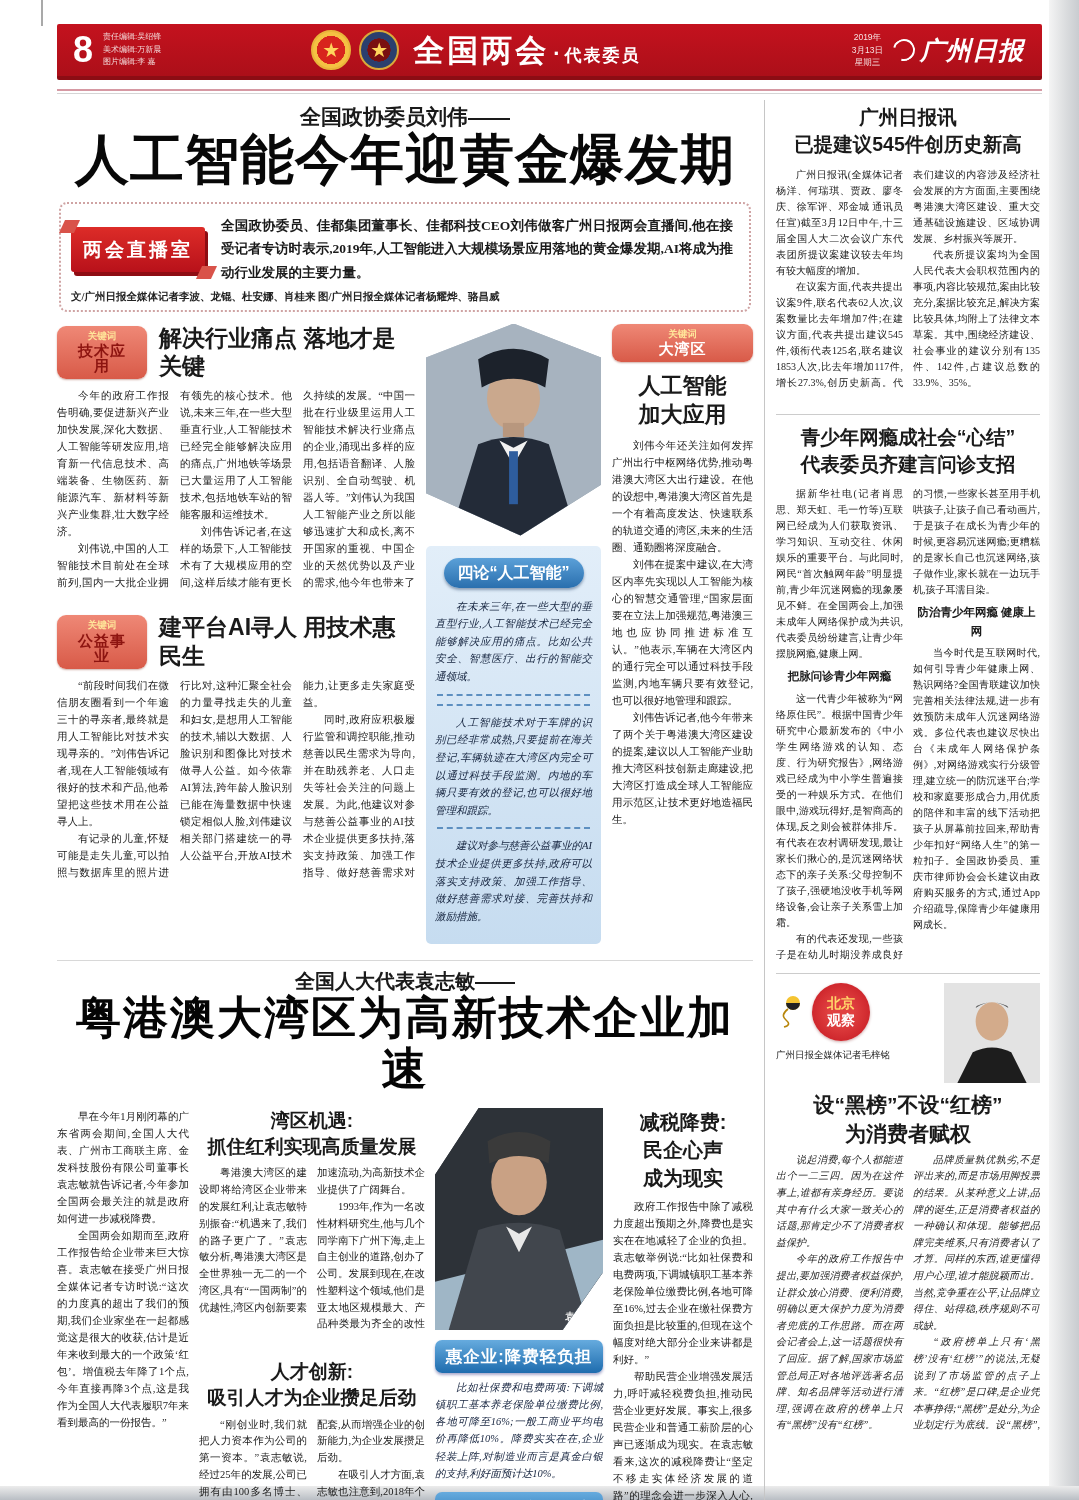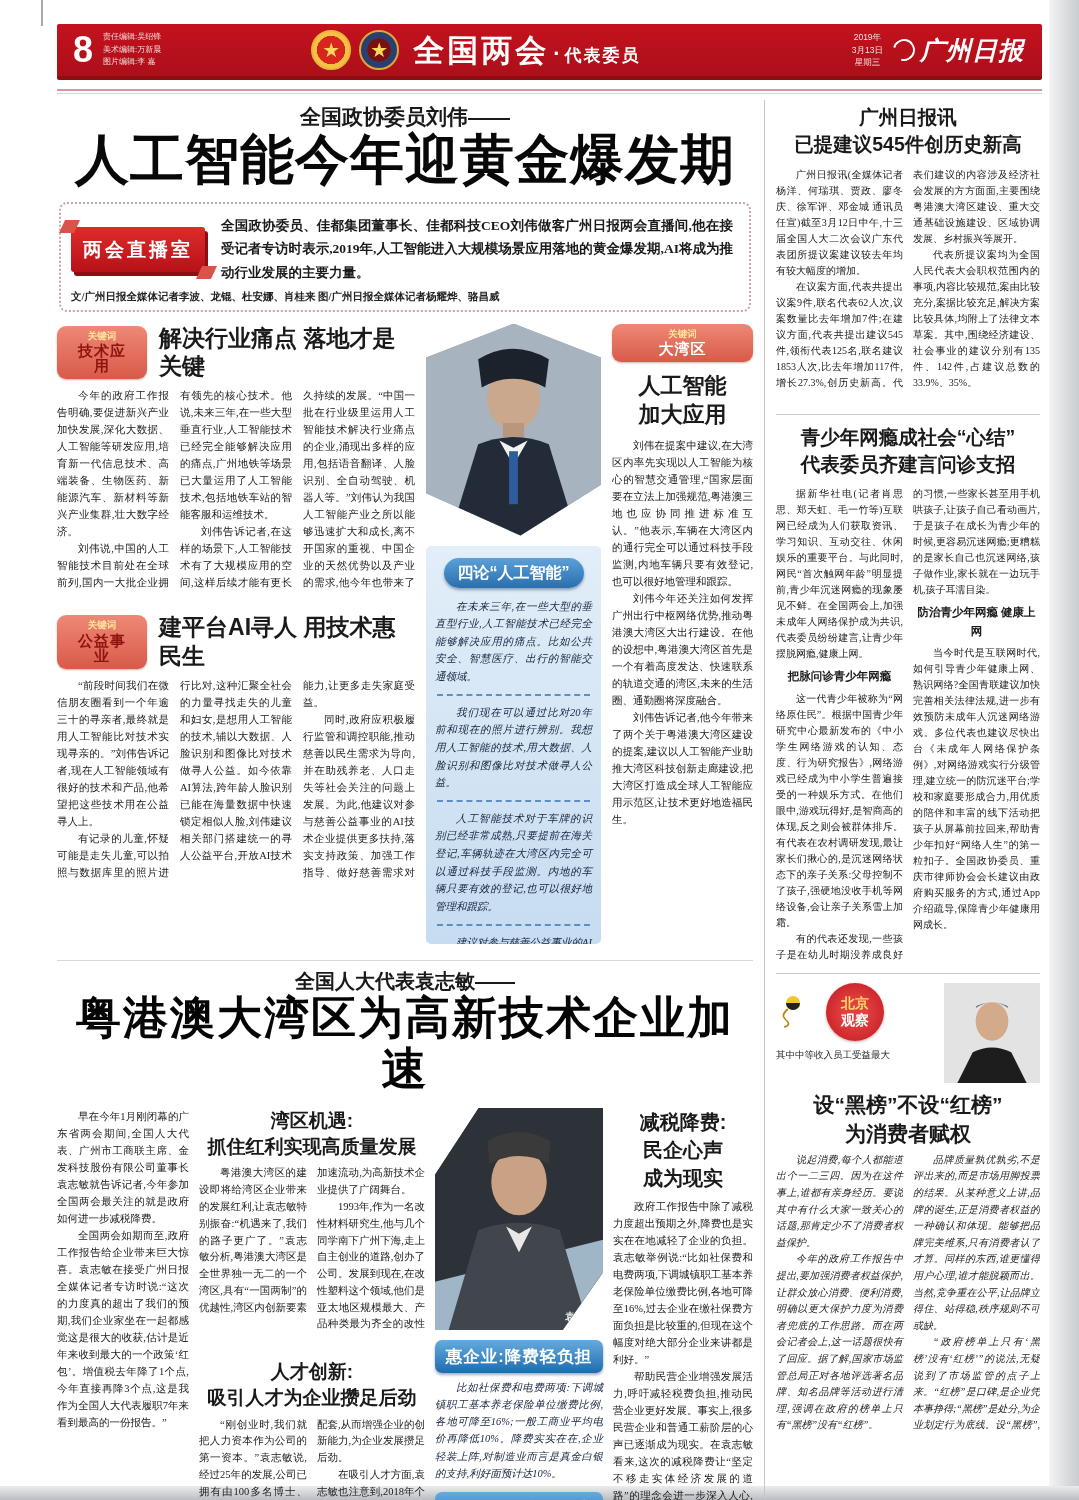--- a/index.html
+++ b/index.html
@@ -122,21 +122,21 @@
   .r-head { text-align:center; font:900 19.5px/1.4 "Liberation Sans",sans-serif; white-space:pre-line; margin-top:4px; }
   .r-cols { column-count:2; column-gap:10px; font-size:10px; line-height:1.6; text-align:justify; overflow:hidden; margin-top:8px; }
   .r-cols.ha { height:238px; }
   .r-cols.hb { height:478px; }
   .r-div { border-top:1px solid #ccc; margin:9px 0; }
   .r-sub { font-weight:800; text-align:center; text-indent:0; font-size:11.5px; margin:5px 0;
            font-family:"Liberation Sans",sans-serif; }
 
   .bj-top { display:flex; gap:8px; margin-top:4px; }
   .bj-left { flex:1; }
-  .bj-logo-row { display:flex; align-items:center; gap:20px;text-align:center; }
+  .bj-logo-row { display:flex; align-items:center; gap:6px;text-align:center; }
   .bj-badge { width:58px; height:58px; border-radius:50%; background:radial-gradient(#e04040 30%,#c2151f);
               display:flex; flex-direction:column; align-items:center; justify-content:center;
               font:800 14px/1.2 "Liberation Sans",sans-serif; box-shadow:0 1px 3px #caa; }
   .bj-badge .l1 { color:#ffd76a; }
   .bj-badge .l2 { color:#fff; }
   .bj-byline { font-size:9.5px; margin-top:8px; color:#222; }
   .bj-photo { width:96px; height:100px; background:linear-gradient(#ededed,#d7d7d7); }
   .bj-head { text-align:center; font:900 21px/1.35 "Liberation Sans",sans-serif; white-space:pre-line; margin:8px 0 4px; }
   .bj-cols { column-count:2; column-gap:10px; font-size:10px; line-height:1.66; font-style:italic;
              color:#1c1c1c; text-align:justify; overflow:hidden; height:288px; margin-top:4px; }
@@ -236,38 +236,37 @@
               <path d="M42 66 L50 80 L58 66 L50 70 Z" fill="#f2f2f2"></path>
               <rect x="47.5" y="72" width="5" height="30" fill="#2e5d9e"></rect>
               <path d="M30 20 Q50 8 70 20 L68 36 Q50 26 32 36 Z" fill="#1c222b"></path>
             </svg>
             <span class="photo-cap">刘伟</span>
           </div>
           <div class="quotebox">
             <span class="qtitle">四论“人工智能”</span>
             <p class="quote">在未来三年,在一些大型的垂直型行业,人工智能技术已经完全能够解决应用的痛点。比如公共安全、智慧医疗、出行的智能交通领域。</p>
             <div class="qdiv"></div>
-            <p class="quote">我们现在可以通过比对20年前和现在的照片进行辨别。我想用人工智能的技术,用大数据、人脸识别和图像比对技术做寻人公益。</p>
             <div class="qdiv"></div>
             <p class="quote">人工智能技术对于车牌的识别已经非常成熟,只要提前在海关登记,车辆轨迹在大湾区内完全可以通过科技手段监测。内地的车辆只要有效的登记,也可以很好地管理和跟踪。</p>
             <div class="qdiv"></div>
             <p class="quote">建议对参与慈善公益事业的AI技术企业提供更多扶持,政府可以落实支持政策、加强工作指导、做好慈善需求对接、完善扶持和激励措施。</p>
           </div>
         </div>
 
         <div class="colC">
           <div class="kw-badge alt">
             <span class="kw-label">关键词</span>
             <span class="kw-word">大湾区</span>
           </div>
           <h2 class="bay-head">人工智能
 加大应用</h2>
           <div class="body-sm">
+            <p class="p">刘伟今年还关注如何发挥广州出行中枢网络优势,推动粤港澳大湾区大出行建设。在他的设想中,粤港澳大湾区首先是一个有着高度发达、快速联系的轨道交通的湾区,未来的生活圈、通勤圈将深度融合。</p>
             <p class="p">刘伟在提案中建议,在大湾区内率先实现以人工智能为核心的智慧交通管理,“国家层面要在立法上加强规范,粤港澳三地也应协同推进标准互认。”他表示,车辆在大湾区内的通行完全可以通过科技手段监测,内地车辆只要有效登记,也可以很好地管理和跟踪。</p>
-            <p class="p">刘伟今年还关注如何发挥广州出行中枢网络优势,推动粤港澳大湾区大出行建设。在他的设想中,粤港澳大湾区首先是一个有着高度发达、快速联系的轨道交通的湾区,未来的生活圈、通勤圈将深度融合。</p>
             <p class="p">刘伟告诉记者,他今年带来了两个关于粤港澳大湾区建设的提案,建议以人工智能产业助推大湾区科技创新走廊建设,把大湾区打造成全球人工智能应用示范区,让技术更好地造福民生。</p>
           </div>
         </div>
       </div>
 
       <div class="story2">
         <div class="kicker2">全国人大代表袁志敏——</div>
         <h1 class="headline2">粤港澳大湾区为高新技术企业加速</h1>
 
         <div class="story-bottom">
@@ -366,21 +365,21 @@
               <svg width="30" height="34" viewBox="0 0 30 34">
                 <circle cx="17" cy="8" r="7" fill="#f5c431"></circle>
                 <path d="M10 8 A7 7 0 0 0 24 8 Z" fill="#222"></path>
                 <path d="M12 14 Q4 20 10 25 T8 32" stroke="#b8860b" stroke-width="1.6" fill="none"></path>
               </svg>
               <div class="bj-badge">
                 <span class="l1">北京</span>
                 <span class="l2">观察</span>
               </div>
             </div>
-            <div class="bj-byline">其中中等收入员工受益最大</div>
+            <div class="bj-byline">广州日报全媒体记者毛梓铭</div>
           </div>
           <div class="bj-photo">
             <svg viewBox="0 0 100 104" width="100%" height="100%" preserveAspectRatio="xMidYMax slice">
               <rect width="100" height="104" fill="#e3e3e3"></rect>
               <ellipse cx="50" cy="40" rx="17" ry="20" fill="#d3ab8b"></ellipse>
               <path d="M33 26 Q50 14 67 26 L66 24 Q50 16 34 24 Z" fill="#555"></path>
               <path d="M14 104 L30 72 Q50 62 70 72 L86 104 Z" fill="#1d1d1d"></path>
             </svg>
           </div>
         </div>

